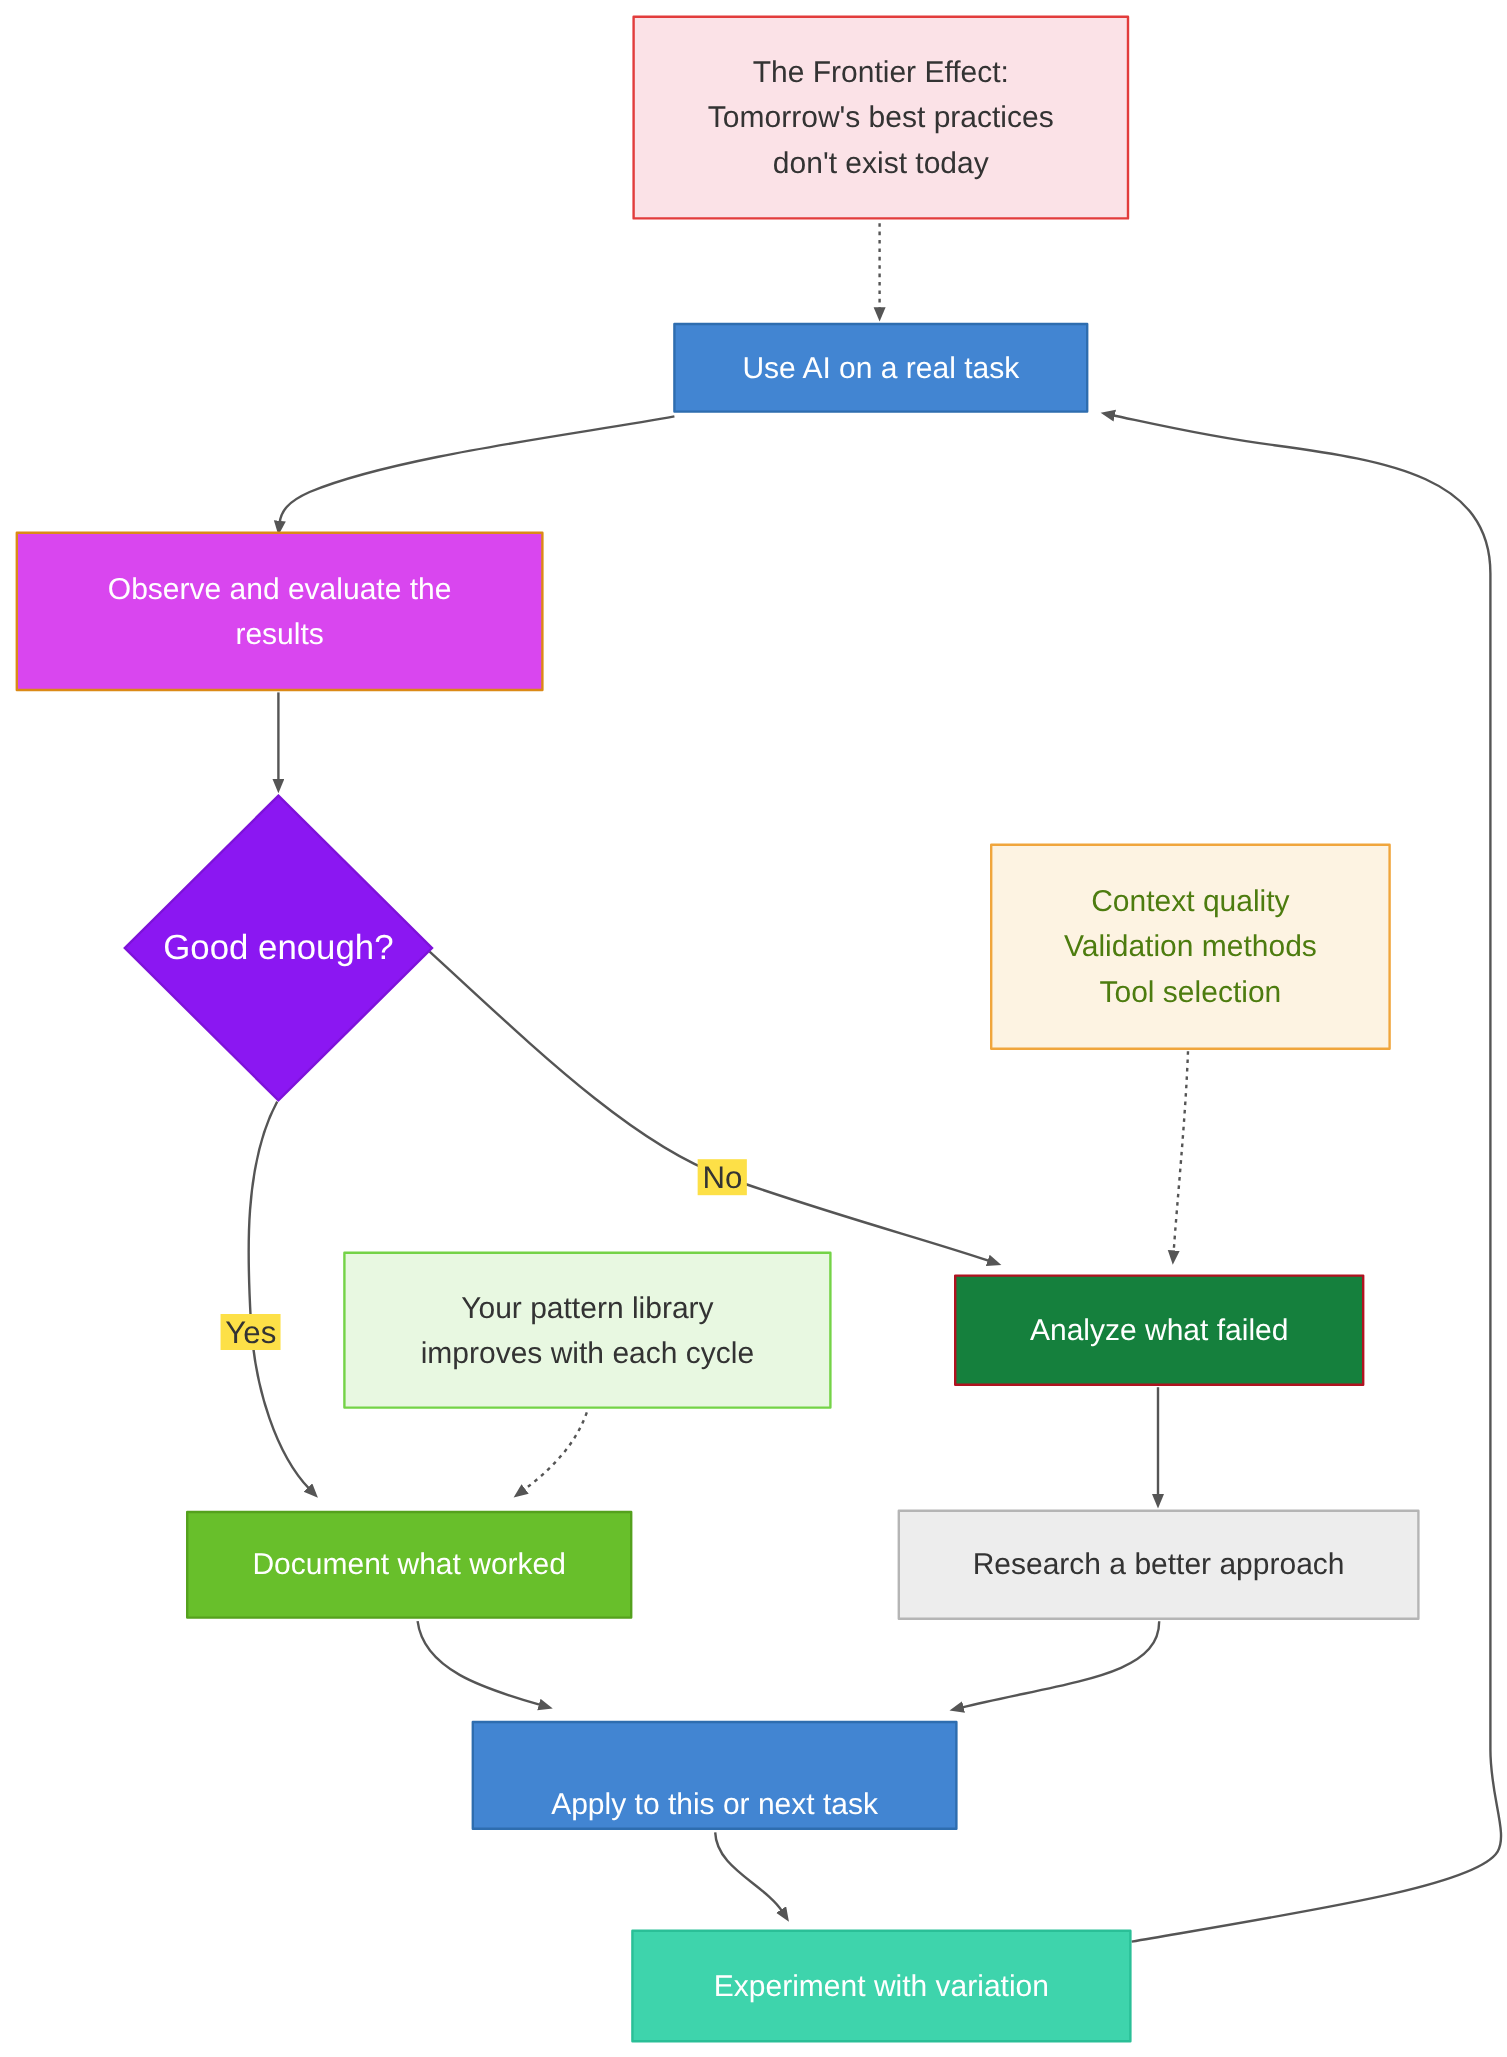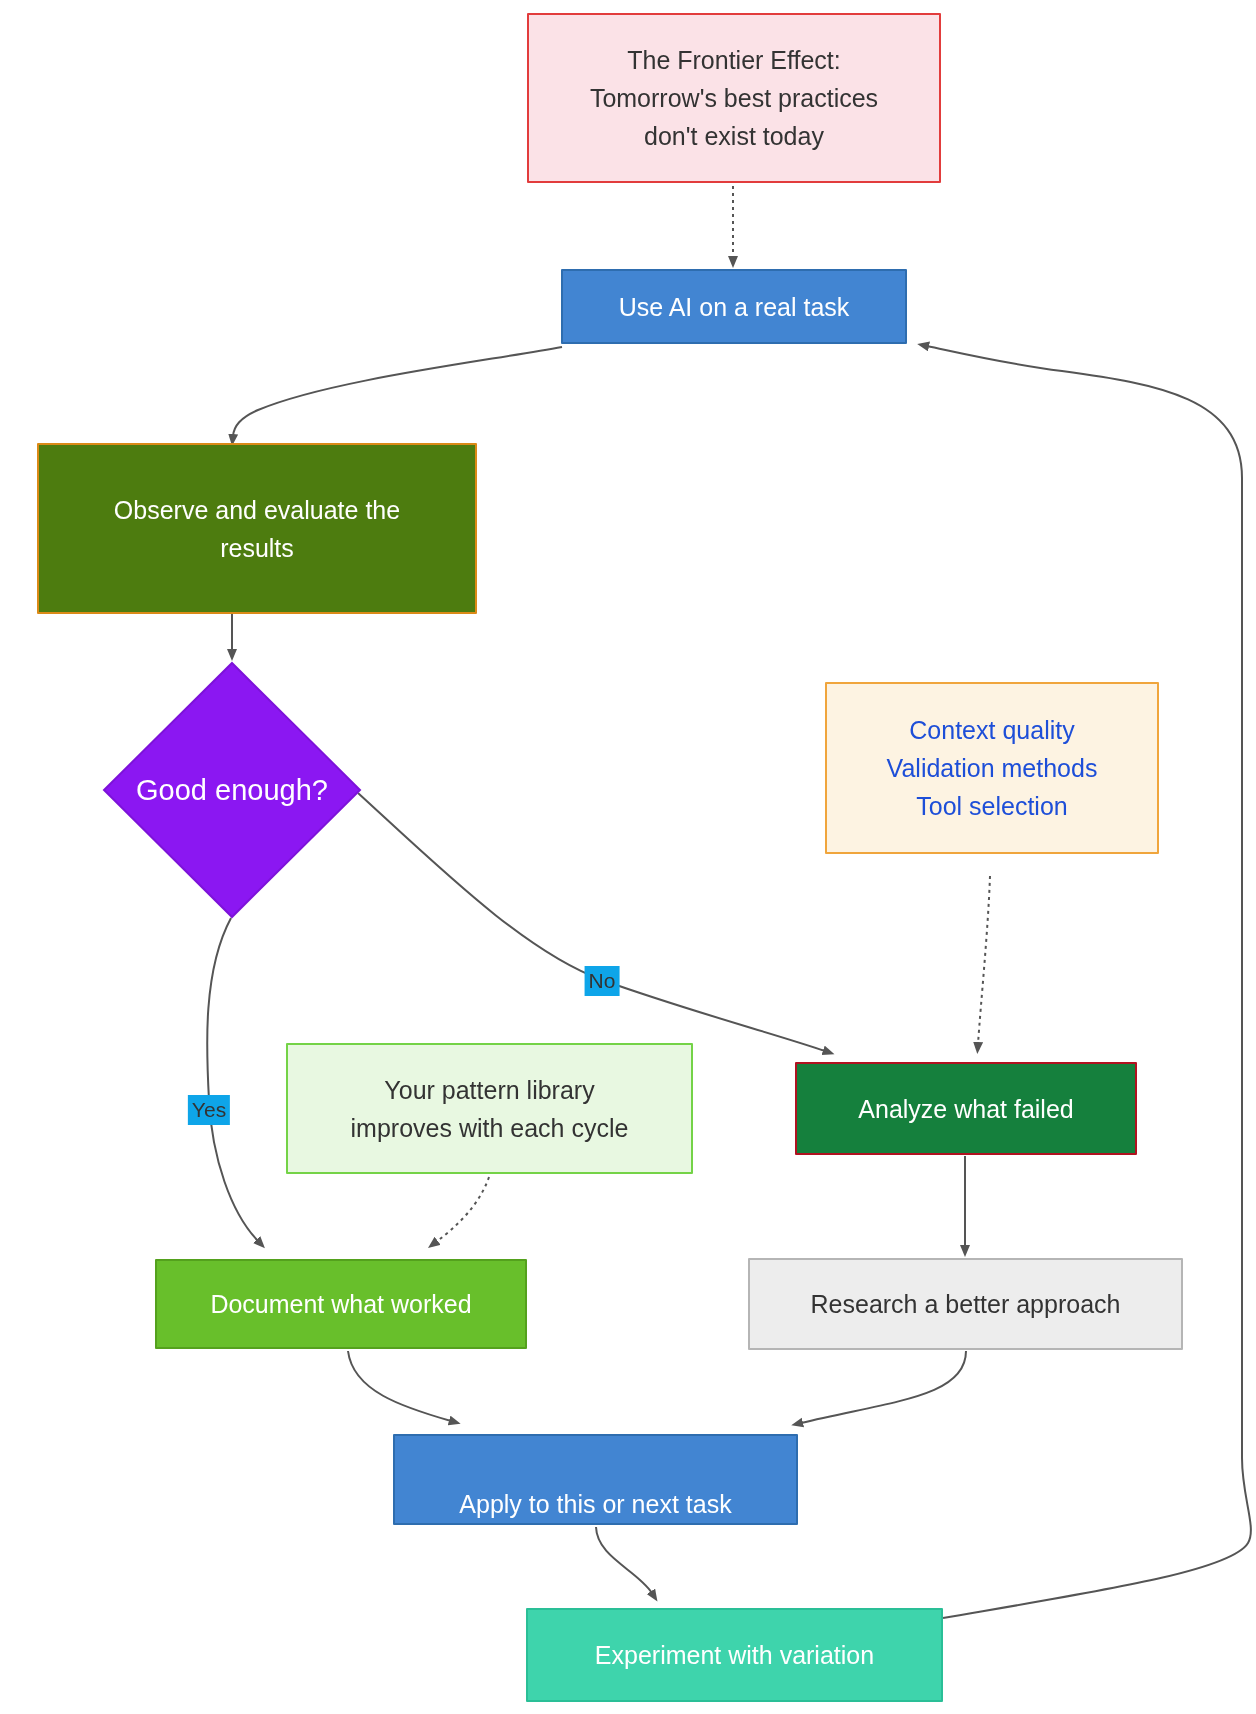--- a/index.html
+++ b/index.html
@@ -42,23 +42,23 @@
     left: 132px; top: 771px;
     width: 200px; height: 38px;
     text-align: center;
     font-size: 29px;
     line-height: 38px;
     color: #ffffff;
   }
   .edge-label {
     position: absolute;
     transform: translate(-50%, -50%);
-    background: #0ea5e9;
+    background: #fde047;
     color: #333333;
-    font-size: 21px;
+    font-size: 26px;
     line-height: 30px;
     padding: 0 4px;
     white-space: nowrap;
   }
 </style>
 </head>
 <body>
 
 <div class="canvas">
 
@@ -88,28 +88,28 @@
   <div class="node" style="left: 527px; top: 13px; width: 414px; height: 170px; background: rgb(251, 226, 231); border-color: rgb(226, 60, 60); color: rgb(51, 51, 51);">
     <div class="nline">The Frontier Effect:</div>
     <div class="nline">Tomorrow's best practices</div>
     <div class="nline">don't exist today</div>
   </div>
 
   <div class="node" style="left: 561px; top: 269px; width: 346px; height: 75px; background: rgb(66, 133, 210); border-color: rgb(46, 109, 175); color: rgb(255, 255, 255);">
     <div class="nline">Use AI on a real task</div>
   </div>
 
-  <div class="node" style="left: 13px; top: 443px; width: 440px; height: 171px; background: #4d7c0f; border-color: rgb(219, 138, 23); color: rgb(255, 255, 255); margin-left: 24px;">
+  <div class="node" style="left: 13px; top: 443px; width: 440px; height: 133px; background: #d946ef; border-color: rgb(219, 138, 23); color: rgb(255, 255, 255);">
     <div class="nline">Observe and evaluate the</div>
     <div class="nline">results</div>
   </div>
 
   <div class="diamond-label" style="color: rgb(255, 255, 255);">Good enough?</div>
 
-  <div class="node" style="left: 825px; top: 682px; width: 334px; height: 172px; background: rgb(253, 243, 226); border-color: rgb(240, 165, 60); color: #1d4ed8;">
+  <div class="node" style="left: 825px; top: 703px; width: 334px; height: 172px; background: rgb(253, 243, 226); border-color: rgb(240, 165, 60); color: #4d7c0f;">
     <div class="nline">Context quality</div>
     <div class="nline">Validation methods</div>
     <div class="nline">Tool selection</div>
   </div>
 
   <div class="node" style="left: 795px; top: 1062px; width: 342px; height: 93px; background: #15803d; border-color: rgb(176, 18, 32); color: rgb(255, 255, 255);">
     <div class="nline">Analyze what failed</div>
   </div>
 
   <div class="node" style="left: 286px; top: 1043px; width: 407px; height: 131px; background: rgb(232, 248, 225); border-color: rgb(116, 211, 71); color: rgb(51, 51, 51);">

